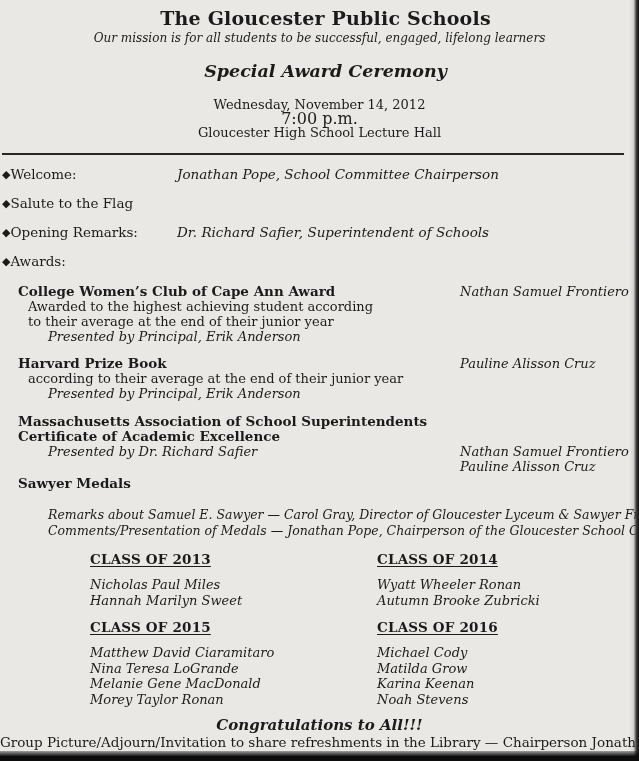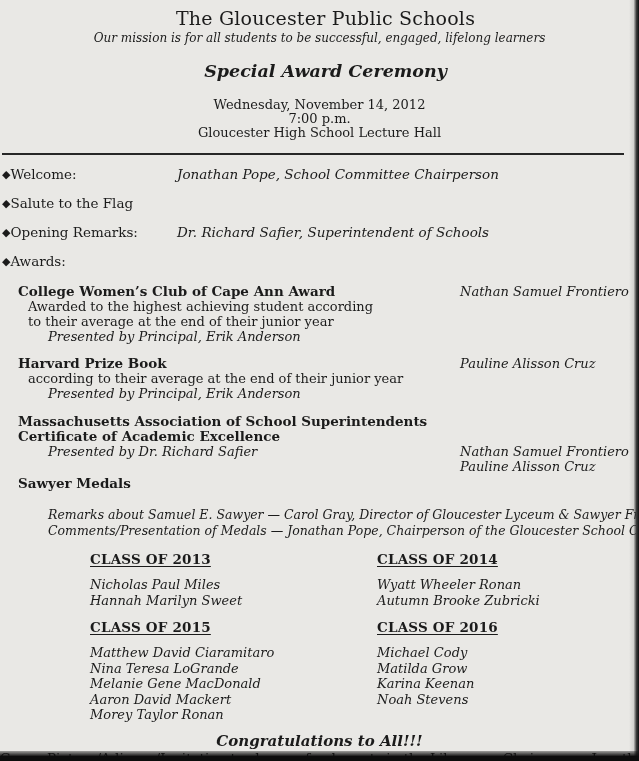--- a/index.html
+++ b/index.html
@@ -7,25 +7,25 @@
     position:relative;
     width:639px;height:761px;
     background:#e9e8e5;
     font-family:"DejaVu Serif", serif;
     color:#1b1b1b;
     overflow:hidden;
     box-sizing:border-box;
   }
   
   .doc-header{text-align:center;padding-top:6px;}
-  .school-title{font-size:19px;font-weight:normal;line-height:24px;letter-spacing:.2px;padding-left:12px;}
+  .school-title{font-size:19px;font-weight:bold;line-height:24px;letter-spacing:.2px;padding-left:12px;}
   .mission{font-size:12px;font-style:italic;line-height:15px;margin-top:1px;}
   .event-title{font-size:17.5px;font-weight:bold;font-style:italic;line-height:21px;margin-top:15px;padding-left:12px;}
   .event-date{font-size:13px;line-height:12.5px;margin-top:17px;}
-  .event-time{font-size:13px;line-height:12.5px;margin-top:1px;}
+  .event-time{font-size:16px;line-height:12.5px;margin-top:1px;}
   .event-venue{font-size:13px;line-height:13px;margin-top:1px;}
   
   .rule{height:2px;background:#272727;width:622px;margin:14px 0 0 2px;}
   
   .agenda{margin-top:11px;padding-left:2px;}
   .agenda-row{position:relative;height:16px;margin-bottom:13px;font-size:13.5px;line-height:16px;}
   .agenda-row:last-child{margin-bottom:0;}
   .agenda-bullet{font-size:11px;vertical-align:1px;}
   .agenda-speaker{position:absolute;left:175px;top:0;font-style:italic;white-space:nowrap;}
   
@@ -133,21 +133,20 @@
       <div class="class-cell">
         <div><span class="class-header">CLASS OF 2014</span></div>
         <div class="class-name">Wyatt Wheeler Ronan</div>
         <div class="class-name">Autumn Brooke Zubricki</div>
       </div>
       <div class="class-cell">
         <div><span class="class-header">CLASS OF 2015</span></div>
         <div class="class-name">Matthew David Ciaramitaro</div>
         <div class="class-name">Nina Teresa LoGrande</div>
         <div class="class-name">Melanie Gene MacDonald</div>
-        <div class="class-name">Aaron David Mackert</div>
         <div class="class-name">Morey Taylor Ronan</div>
       </div>
       <div class="class-cell">
         <div><span class="class-header">CLASS OF 2016</span></div>
         <div class="class-name">Michael Cody</div>
         <div class="class-name">Matilda Grow</div>
         <div class="class-name">Karina Keenan</div>
         <div class="class-name">Noah Stevens</div>
       </div>
     </div>

